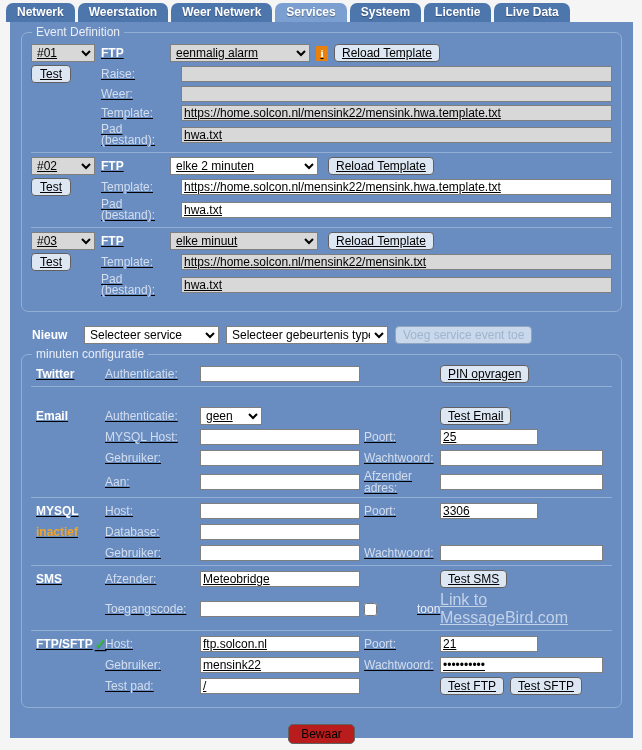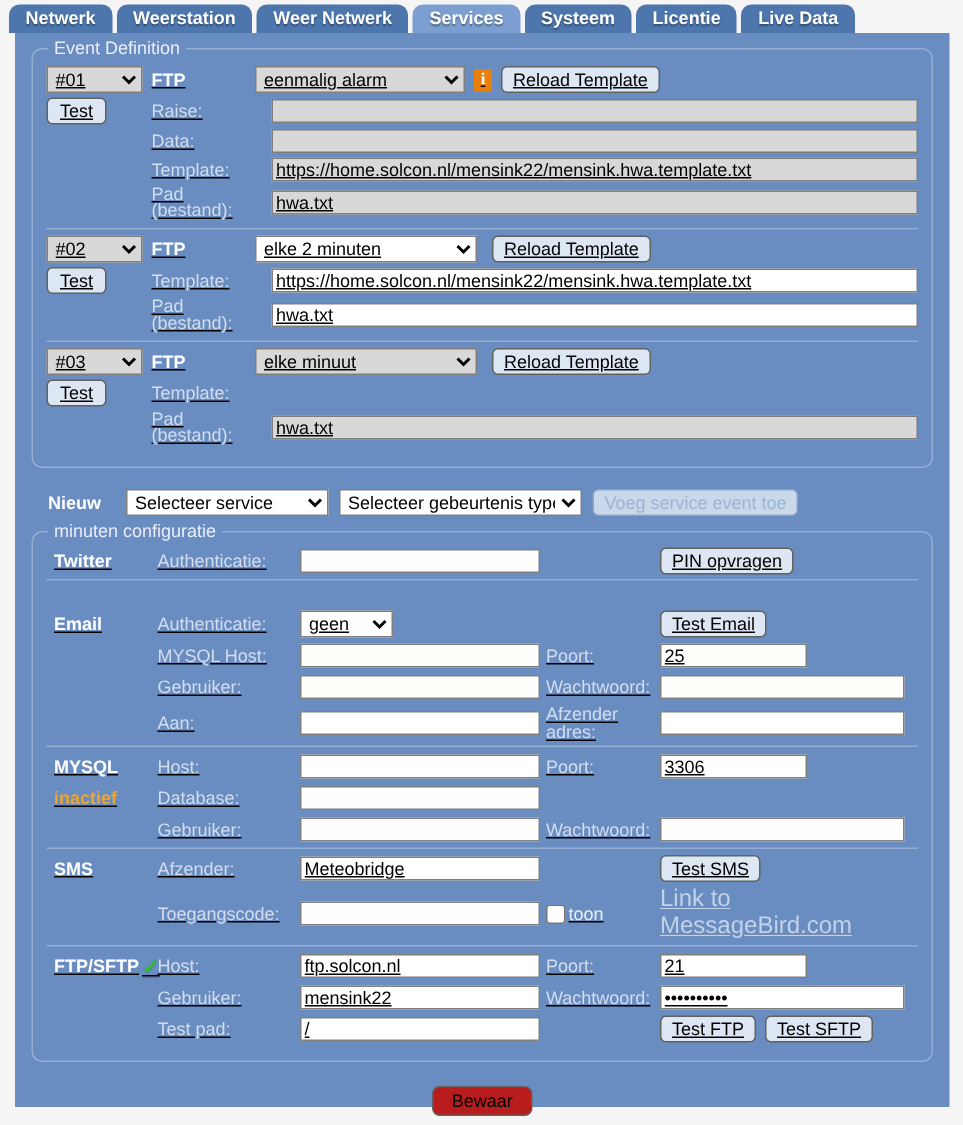--- a/index.html
+++ b/index.html
@@ -205,21 +205,21 @@
     line-height: 12px;
     padding-left: 4px;
     box-sizing: border-box;
   }
   .mblink {
     color: #c2d2e8;
     text-decoration: underline;
     font-size: 16px;
     cursor: pointer;
   }
-  .toonwrap { display: flex; align-items: center; width: 80px; flex: 0 0 80px; padding-left: 4px; box-sizing: border-box;}
+  .toonwrap { display: flex; align-items: center; width: 80px; flex: 0 0 80px; padding-left: 4px; box-sizing: border-box; gap: 38px;}
   .toonwrap input { margin: 0 2px 0 0; }
   .toonwrap span { color: #e9eef7; font-size: 12px; }
   .savewrap { text-align: center; margin-top: 16px; }
   .savebtn {
     height: 20px;
     padding: 0 12px;
     border: 1px solid #616161;
     border-radius: 5px;
     background: #b91c1c;
     font-family: "Liberation Sans", sans-serif;
@@ -257,21 +257,21 @@
         </div>
         <div class="row">
           <div class="lcol">
             <button class="btn" style="padding:0 8px;">Test</button>
           </div>
           <div class="fieldlbl">Raise:</div>
           <input class="txt dis" style="width: 450px;" readonly="" value="">
         </div>
         <div class="row">
           <div class="lcol"></div>
-          <div class="fieldlbl">Data:</div>
+          <div class="fieldlbl">Weer:</div>
           <input class="txt dis" style="width: 450px;" readonly="" value="">
         </div>
         <div class="row">
           <div class="lcol"></div>
           <div class="fieldlbl">Template:</div>
           <input class="txt dis" style="width: 450px;" readonly="" value="https://home.solcon.nl/mensink22/mensink.hwa.template.txt">
         </div>
         <div class="row">
           <div class="lcol"></div>
           <div class="fieldlbl two">Pad<br>(bestand):</div>
@@ -317,20 +317,21 @@
           <select class="sel dis" style="width:148px;margin-left:-16px;">
             <option>elke minuut</option>
           </select>
           <button class="btn" style="margin-left:10px;">Reload Template</button>
         </div>
         <div class="row">
           <div class="lcol">
             <button class="btn" style="padding:0 8px;">Test</button>
           </div>
           <div class="fieldlbl">Template:</div>
+          <input class="txt dis" style="width: 450px;" readonly="" value="https://home.solcon.nl/mensink22/mensink.txt">
         </div>
         <div class="row">
           <div class="lcol"></div>
           <div class="fieldlbl two">Pad<br>(bestand):</div>
           <input class="txt dis" style="width: 450px;" readonly="" value="hwa.txt">
         </div>
       </div>
     </div>
 
     <div class="nieuwrow">

